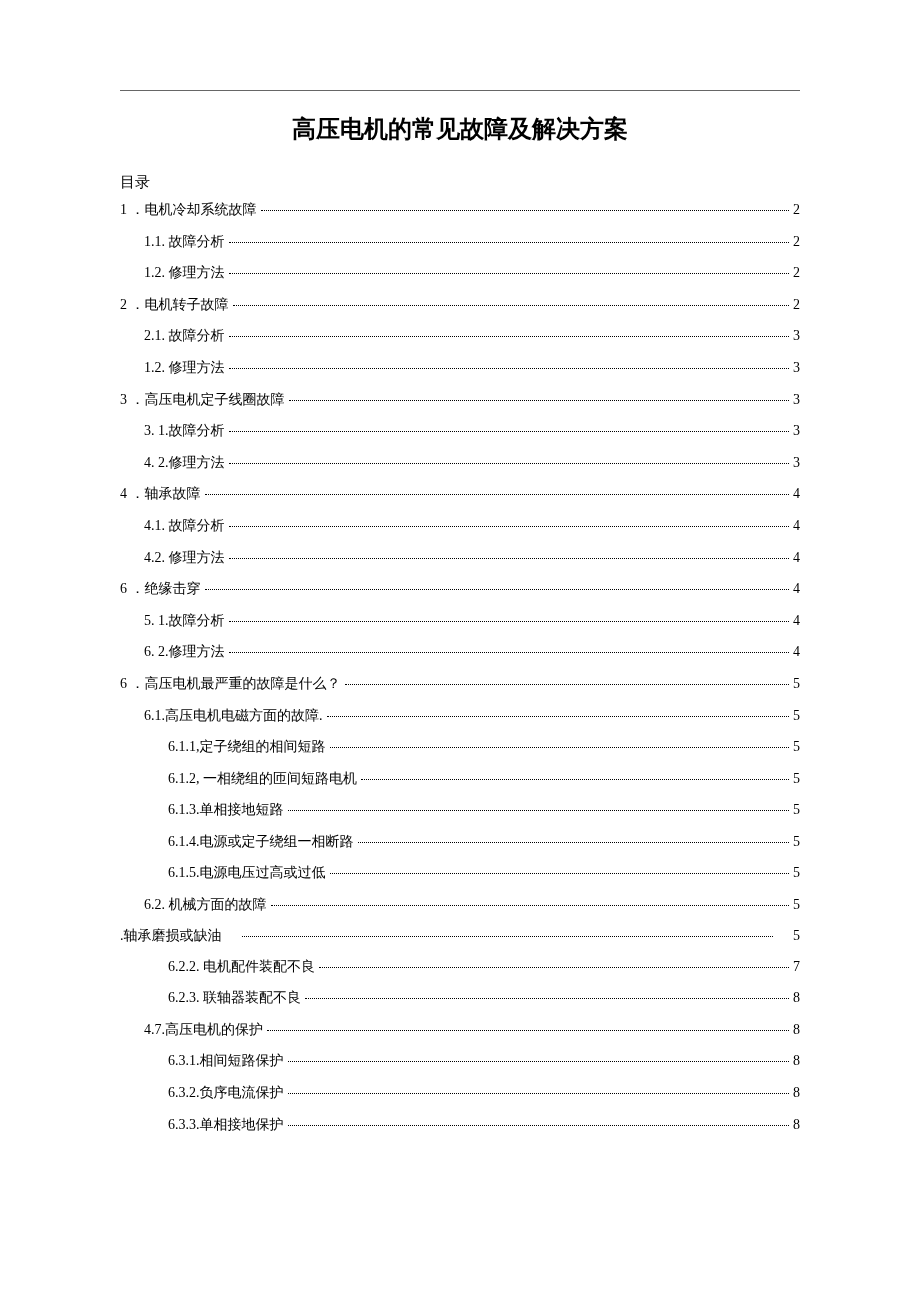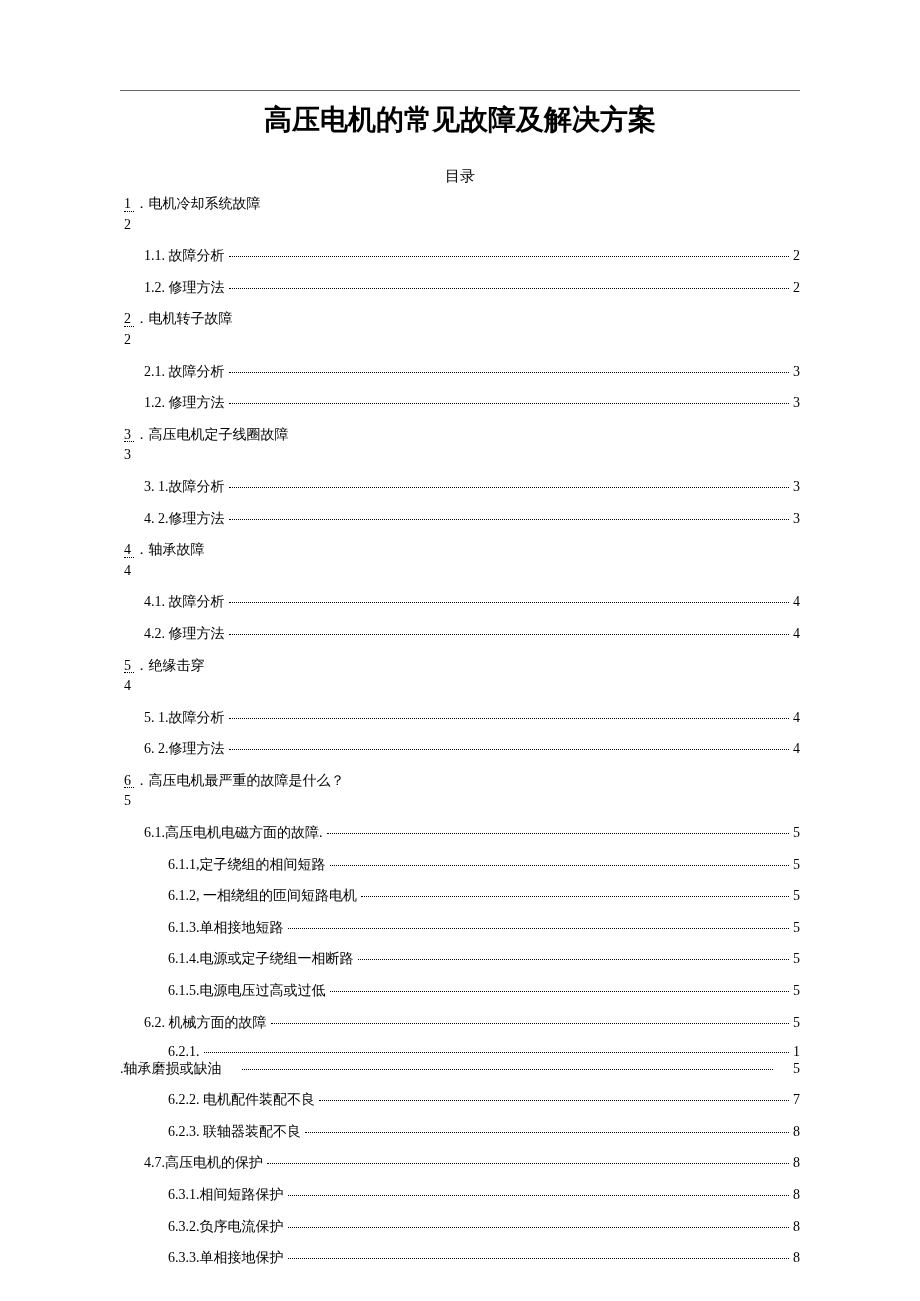--- a/index.html
+++ b/index.html
@@ -12,29 +12,29 @@
       font-family: "SimSun", "宋体", serif;
       width: 920px;
       height: 1301px;
       position: relative;
     }
     .page {
       padding: 90px 120px 60px 120px;
     }
     .title {
       text-align: center;
-      font-size: 28px;
+      font-size: 24px;
       font-weight: bold;
       font-family: "SimHei", "黑体", sans-serif;
       margin-bottom: 28px;
       border-top: 1px solid #666;
-      padding-top: 10px;
+      padding-top: 22px;
     }
     .toc-header {
-      text-align: center;
+      text-align: left;
       font-size: 15px;
       margin-bottom: 8px;
     }
     .toc-entry {
       display: flex;
       align-items: baseline;
       font-size: 14px;
       line-height: 1.4;
       margin-bottom: 12px;
       white-space: nowrap;
@@ -46,21 +46,21 @@
       flex: 1;
       border-bottom: 1.5px dotted #000;
       margin: 0 4px;
       position: relative;
       top: -3px;
       min-width: 10px;
     }
     .toc-page {
       flex-shrink: 0;
     }
-    .indent-0 { padding-left: 0px; flex-direction: column; }
+    .indent-0 { padding-left: 0px; }
     .indent-1 { padding-left: 24px; }
     .indent-2 { padding-left: 48px; text-align: center; }
     .wrap-entry {
       display: block;
       font-size: 14px;
       margin-bottom: 12px;
     }
     .wrap-line1 {
       display: flex;
       align-items: baseline;
@@ -134,21 +134,21 @@
         <span class="toc-label">4.1.  故障分析</span>
         <span class="toc-dots"></span>
         <span class="toc-page">4</span>
       </div>
       <div class="toc-entry indent-1">
         <span class="toc-label">4.2.  修理方法</span>
         <span class="toc-dots"></span>
         <span class="toc-page">4</span>
       </div>
       <div class="toc-entry indent-0">
-        <span class="toc-label">5 ．绝缘击穿</span>
+        <span class="toc-label">6 ．绝缘击穿</span>
         <span class="toc-dots"></span>
         <span class="toc-page">4</span>
       </div>
       <div class="toc-entry indent-1">
         <span class="toc-label">5. 1.故障分析</span>
         <span class="toc-dots"></span>
         <span class="toc-page">4</span>
       </div>
       <div class="toc-entry indent-1">
         <span class="toc-label">6. 2.修理方法</span>
@@ -189,25 +189,20 @@
         <span class="toc-label">6.1.5.电源电压过高或过低</span>
         <span class="toc-dots"></span>
         <span class="toc-page">5</span>
       </div>
       <div class="toc-entry indent-1">
         <span class="toc-label">6.2.  机械方面的故障</span>
         <span class="toc-dots"></span>
         <span class="toc-page">5</span>
       </div>
       <div class="wrap-entry">
-        <div class="wrap-line1">
-          <span class="toc-label">6.2.1.</span>
-          <span class="toc-dots"></span>
-          <span class="toc-page">1</span>
-        </div>
         <div class="wrap-line2">
           <span class="toc-label">.轴承磨损或缺油</span>
           <span class="toc-dots"></span>
           <span class="toc-page">5</span>
         </div>
       </div>
       <div class="toc-entry indent-2">
         <span class="toc-label">6.2.2.  电机配件装配不良</span>
         <span class="toc-dots"></span>
         <span class="toc-page">7</span>

